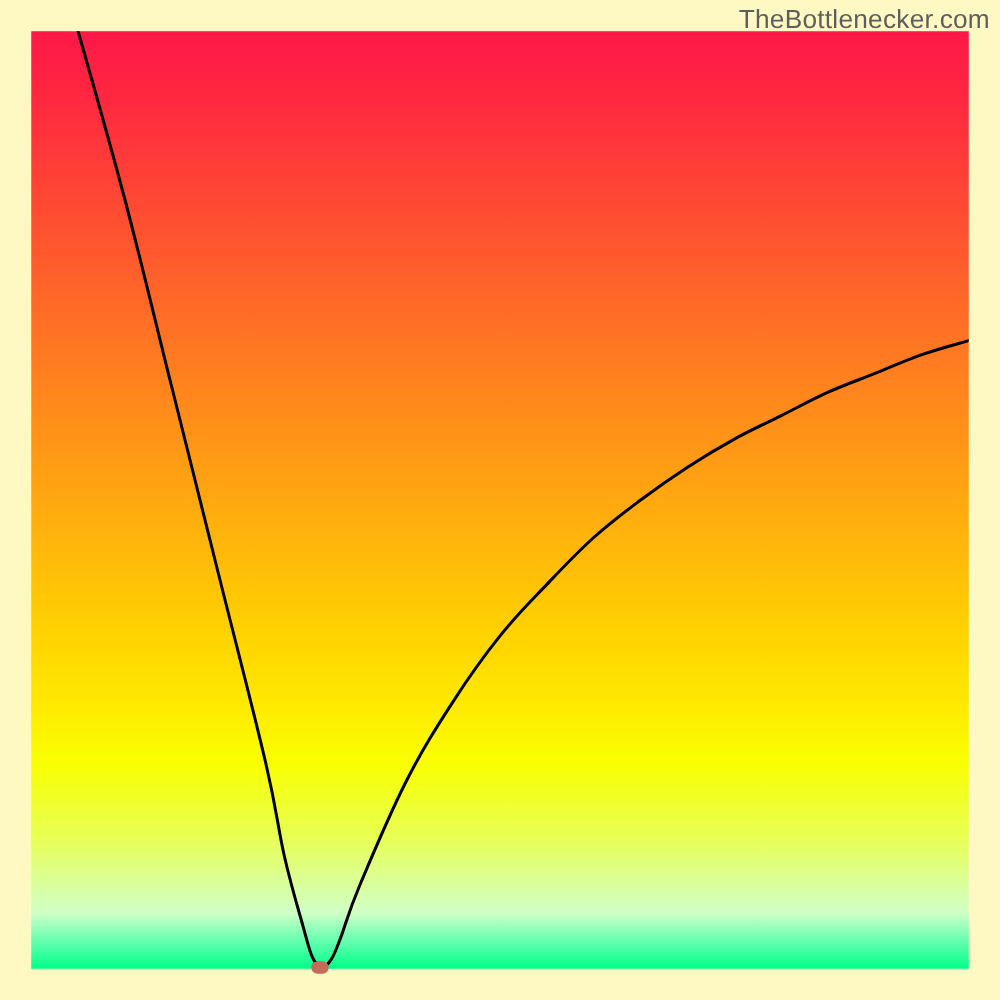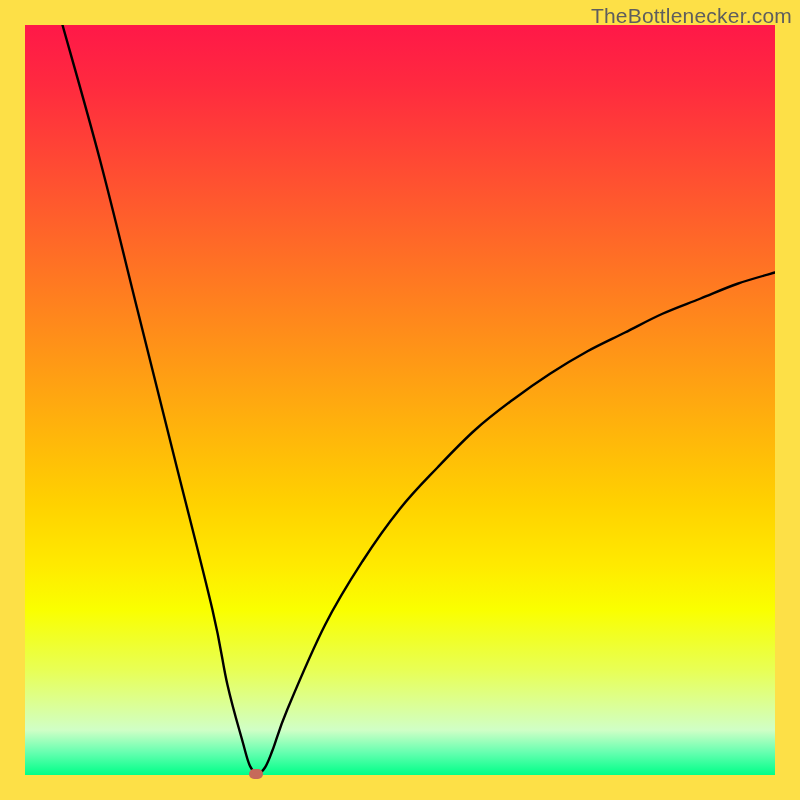--- a/index.html
+++ b/index.html
@@ -1,20 +1,20 @@
 <!DOCTYPE html>
 <html><head>
 <meta charset="utf-8">
 <style>
   * { margin: 0; padding: 0; box-sizing: border-box; }
   html, body { width: 800px; height: 800px; overflow: hidden; background: #000; }
   .frame {
     width: 800px;
     height: 800px;
-    background: #fde047;
+    background: #fef9c3;
     position: relative;
   }
   .plot {
     position: absolute;
     left: 25px;
     top: 25px;
     width: 750px;
     height: 750px;
     background: linear-gradient(to bottom,
       #ff1848 0%,

